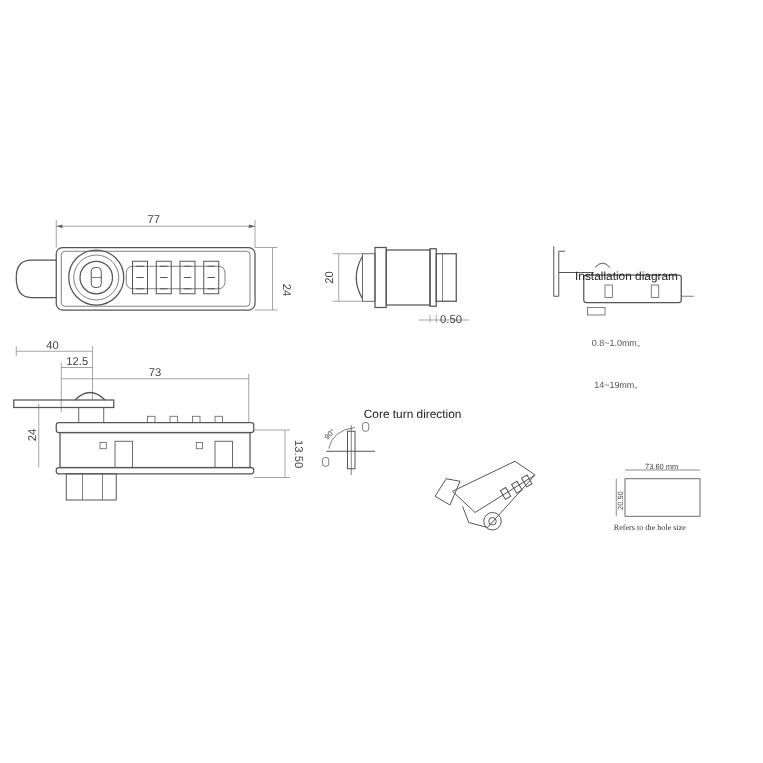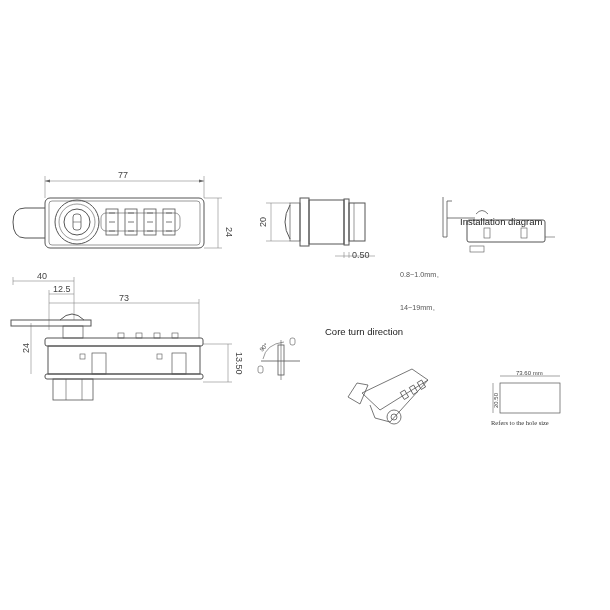--- a/index.html
+++ b/index.html
@@ -1,21 +1,21 @@
 <!DOCTYPE html>
 <html><head>
 <meta charset="utf-8">
 <style>
   html, body { margin:0; padding:0; background:#ffffff; }
   body { width:610px; height:610px; position:relative; overflow:hidden; font-family:"Liberation Sans", sans-serif; color:#333; }
   .abs { position:absolute; }
   svg { position:absolute; left:0; top:0; }
   .dim { font-size:9px; fill:#444; font-family:"Liberation Sans", sans-serif; }
   .title { font-size:9.5px; color:#222; white-space:nowrap; }
-  .note { font-size:7.2px; line-height:9.6px; color:#555; width:190px; }
+  .note { font-size:7.2px; line-height:9.6px; color:#555; width:190px;text-align:center; }
   .hole { font-size:6.5px; font-family:"Liberation Serif", serif; color:#333; white-space:nowrap; }
 </style>
 </head>
 <body>
 
 <svg width="610" height="610" viewBox="0 0 610 610">
   <g stroke="#555" fill="none" stroke-width="1">
 
     <g>
 
@@ -170,15 +170,15 @@
 <div class="abs title" style="left:460px;top:176px;margin-top:40px;">Installation diagram</div>
 
 <div class="abs note" style="left:400px;top:270px;">
   <div>0.8~1.0mm。</div>
 </div>
 
 <div class="abs note" style="left:400px;top:303px;">
   <div>14~19mm。</div>
 </div>
 
-<div class="abs title" style="left:291px;top:326px;margin-left:34px;">Core turn direction</div>
+<div class="abs title" style="left:291px;top:326px;">Core turn direction</div>
 
 <div class="abs hole" style="left:491px;top:419px;">Refers to the hole size</div>
 
 </body></html>

